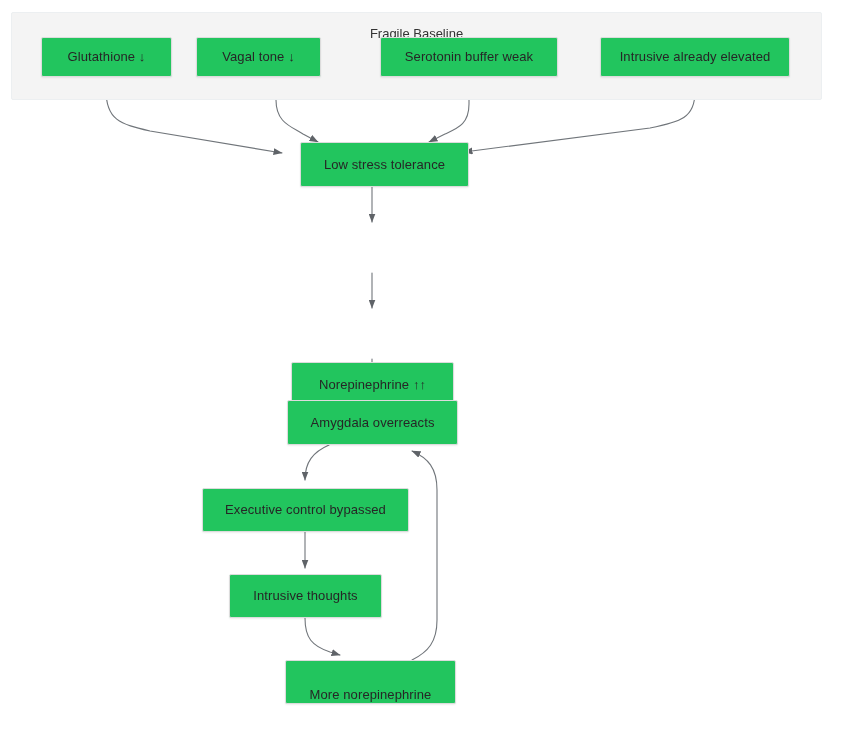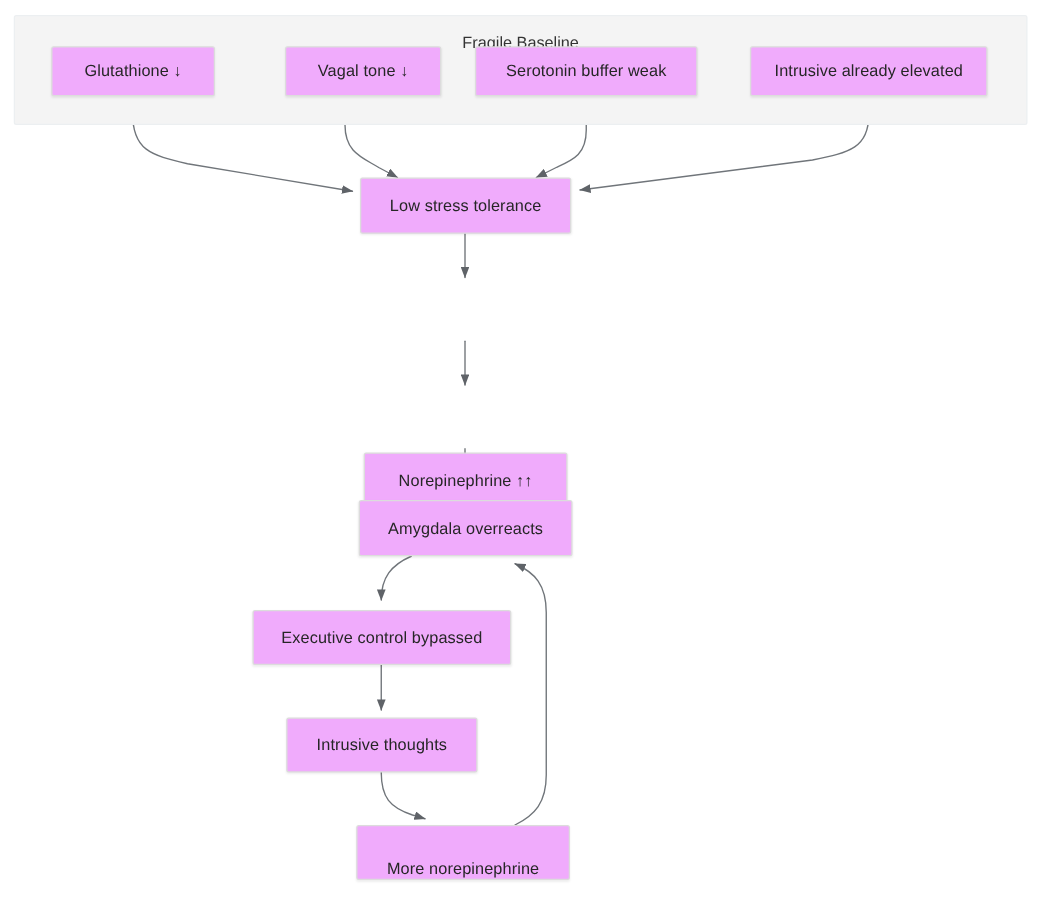--- a/index.html
+++ b/index.html
@@ -42,21 +42,21 @@
     top: 13px;
     text-align: center;
     font-size: 13px;
     color: #333333;
     line-height: 16px;
     white-space: nowrap;
   }
   .node {
     position: absolute;
     box-sizing: border-box;
-    background: #f0abfc;
+    background: #22c55e;
     border: 1px solid #dcdcdc;
     border-radius: 2px;
     box-shadow: 0 1px 2px rgba(0,0,0,0.07);
     display: flex;
     align-items: center;
     justify-content: center;
   }
   .node-label {
     font-size: 13px;
     color: #262626;
@@ -91,31 +91,31 @@
       </g>
   </svg>
 
   <div class="cluster" id="cluster-box" style="left: 11px; top: 12px; width: 811px; height: 88px;">
     <div class="cluster-title">Fragile Baseline</div>
   </div>
 
   <div class="node" id="node-glutathione" style="left: 41px; top: 37px; width: 131px; height: 40px;">
     <span class="node-label">Glutathione ↓</span>
   </div>
-  <div class="node" id="node-vagal" style="left: 228px; top: 37px; width: 125px; height: 40px; justify-content: center;">
+  <div class="node" id="node-vagal" style="left: 196px; top: 37px; width: 125px; height: 40px; justify-content: center;">
     <span class="node-label">Vagal tone ↓</span>
   </div>
   <div class="node" id="node-serotonin" style="left: 380px; top: 37px; width: 178px; height: 40px;">
     <span class="node-label">Serotonin buffer weak</span>
   </div>
   <div class="node" id="node-cortisol" style="left: 600px; top: 37px; width: 190px; height: 40px;">
     <span class="node-label">Intrusive already elevated</span>
   </div>
 
-  <div class="node" id="node-low_stress" style="left: 288px; top: 142px; width: 169px; height: 45px; justify-content: center;">
+  <div class="node" id="node-low_stress" style="left: 300px; top: 142px; width: 169px; height: 45px; justify-content: center;">
     <span class="node-label">Low stress tolerance</span>
   </div>
   <div class="node" id="node-norepi" style="left: 291px; top: 314px; width: 163px; height: 45px; margin-top: 48px;">
     <span class="node-label">Norepinephrine ↑↑</span>
   </div>
   <div class="node" id="node-amygdala" style="left: 287px; top: 400px; width: 171px; height: 45px;">
     <span class="node-label">Amygdala overreacts</span>
   </div>
   <div class="node" id="node-executive" style="left: 202px; top: 488px; width: 207px; height: 44px; align-items: center;">
     <span class="node-label">Executive control bypassed</span>

